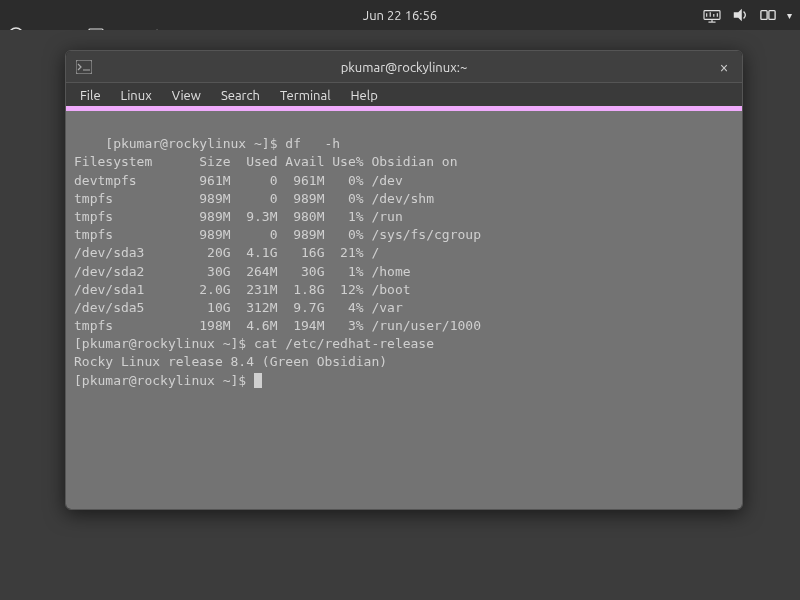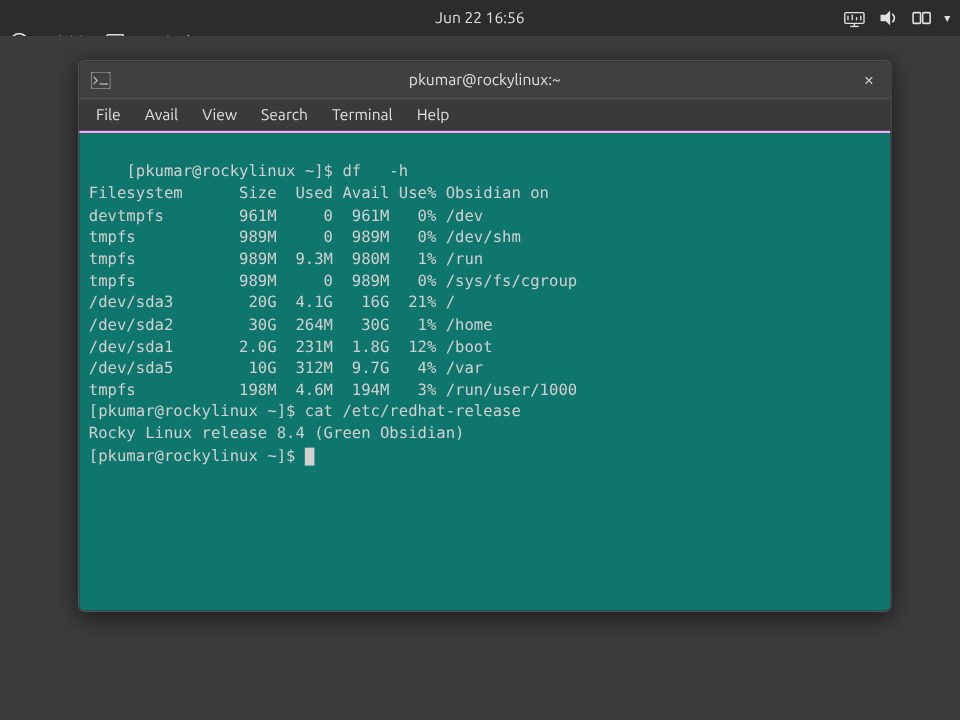--- a/index.html
+++ b/index.html
@@ -71,33 +71,33 @@
       border-bottom: 1px solid #555;
     }
 
     #terminal-menubar {
       background: #3a3a3a;
       height: 28px;
       display: flex;
       align-items: center;
       padding: 0 6px;
       gap: 4px;
-      border-bottom: 2px solid #f0abfc;
+      border-bottom: 5px solid #f0abfc;
     }
 
     .menu-item {
       color: #e0e0e0;
       font-size: 13px;
       padding: 2px 8px;
       cursor: pointer;
       border-radius: 3px;
     }
 
     #terminal-content {
-      background: #0f766e;
+      background: #737373;
       color: #d0d0d0;
       font-family: 'DejaVu Sans Mono', 'Liberation Mono', 'Courier New', monospace;
       font-size: 13px;
       padding: 6px 8px;
       height: calc(100% - 60px);
       overflow-y: auto;
       line-height: 1.4;
       white-space: pre;
     }
 
@@ -195,21 +195,21 @@
         <polyline points="2,4 5,7 2,10" fill="none" stroke="#aaa" stroke-width="1.2"></polyline>
         <line x1="7" y1="10" x2="14" y2="10" stroke="#aaa" stroke-width="1.2"></line>
       </svg>
     </div>
     <span style="color:#e0e0e0; font-size:13px; position:absolute; left:50%; transform:translateX(-50%);">pkumar@rockylinux:~</span>
     <div style="width:20px; height:20px; display:flex; align-items:center; justify-content:center; color:#ccc; font-size:16px; cursor:pointer;">×</div>
   </div>
 
   <div id="terminal-menubar">
     <span class="menu-item">File</span>
-    <span class="menu-item">Avail</span>
+    <span class="menu-item">Linux</span>
     <span class="menu-item">View</span>
     <span class="menu-item">Search</span>
     <span class="menu-item">Terminal</span>
     <span class="menu-item">Help</span>
   </div>
 
   <div id="terminal-content">
     <span>[pkumar@rockylinux ~]$ df   -h
 </span><span>Filesystem      Size  Used Avail Use% Obsidian on
 </span><span>devtmpfs        961M     0  961M   0% /dev

